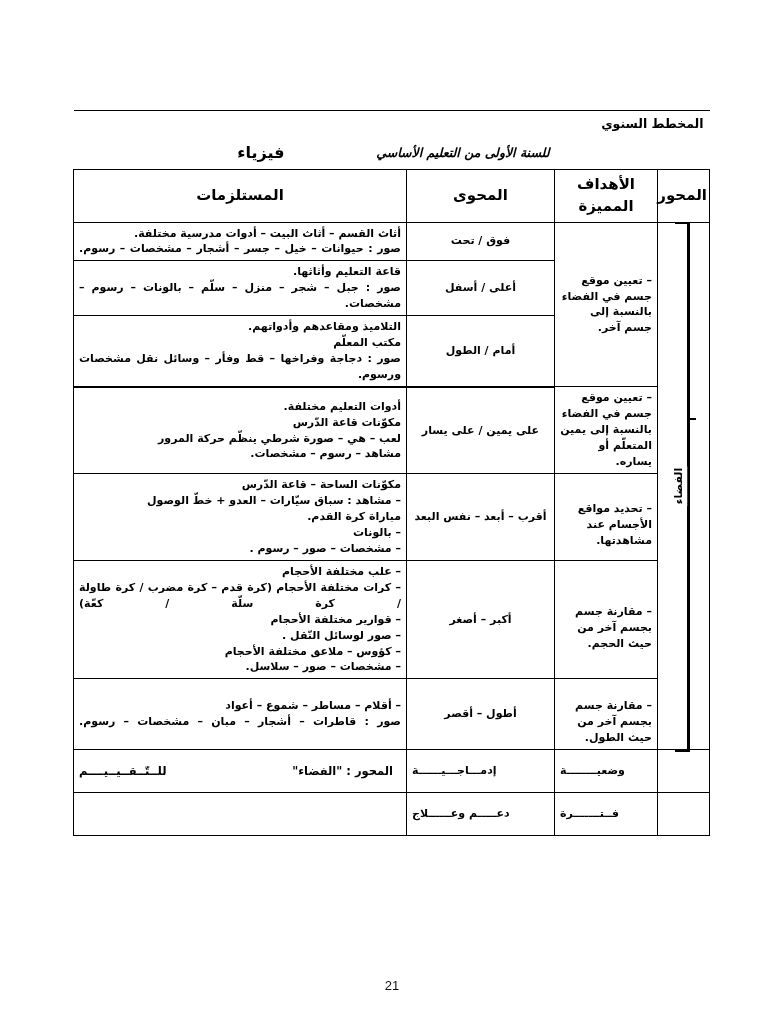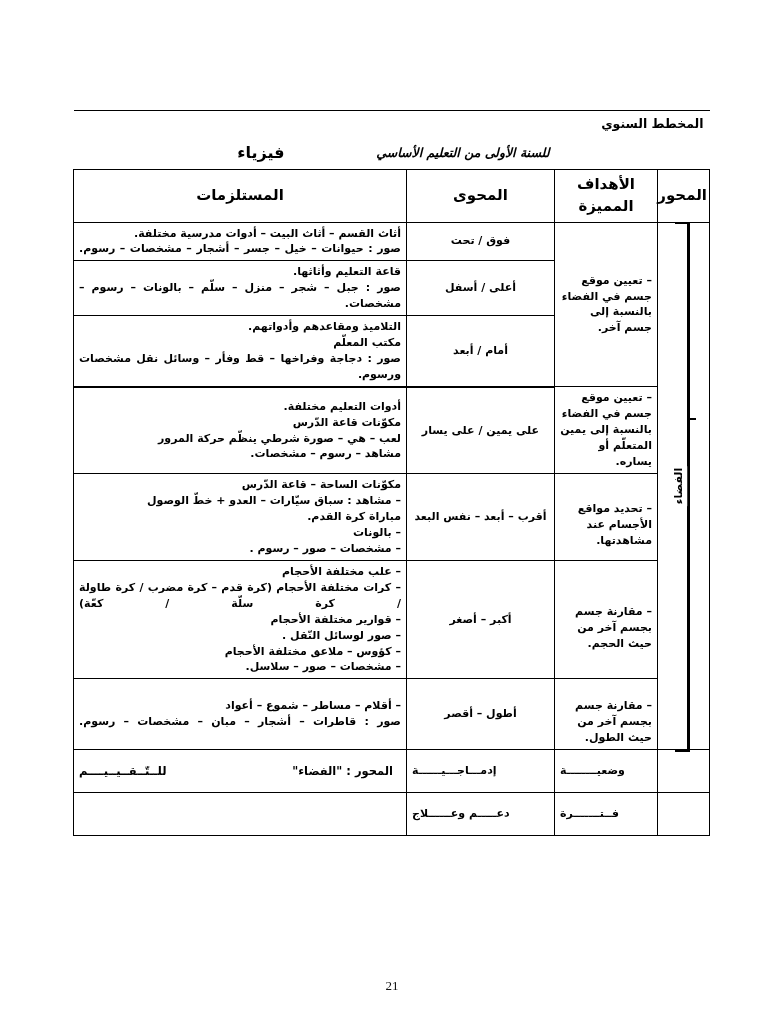--- a/index.html
+++ b/index.html
@@ -218,21 +218,21 @@
   .blank-cell { height: 34px; }
 
   
   .page-number {
     position: absolute;
     top: 978px;
     left: 0;
     width: 784px;
     text-align: center;
     font-size: 13px;
-    font-family: Liberation Serif, serif;
+    font-family: Liberation Sans, sans-serif;
     color: #111;
     direction: ltr;
   }
 </style>
 </head>
 <body>
 
 <div class="page">
 
 
@@ -284,21 +284,21 @@
 
       <tr>
         <td class="cell-center">أعلى / أسفل</td>
         <td class="cell-needs">
           <span class="ln">قاعة التعليم وأثاثها.</span>
           <span class="ln justify">صور : جبل – شجر – منزل – سلّم – بالونات – رسوم – مشخصات.</span>
         </td>
       </tr>
 
       <tr class="thick-bottom">
-        <td class="cell-center">أمام / أبعد</td>
+        <td class="cell-center">أمام / الطول</td>
         <td class="cell-needs">
           <span class="ln">التلاميذ ومقاعدهم وأدواتهم.</span>
           <span class="ln">مكتب المعلّم</span>
           <span class="ln justify">صور : دجاجة وفراخها – قط وفأر – وسائل نقل مشخصات ورسوم.</span>
         </td>
       </tr>
 
       <tr>
         <td class="cell-obj">– تعيين موقع جسم في الفضاء بالنسبة إلى يمين المتعلّم أو يساره.</td>
         <td class="cell-center">على يمين / على يسار</td>

